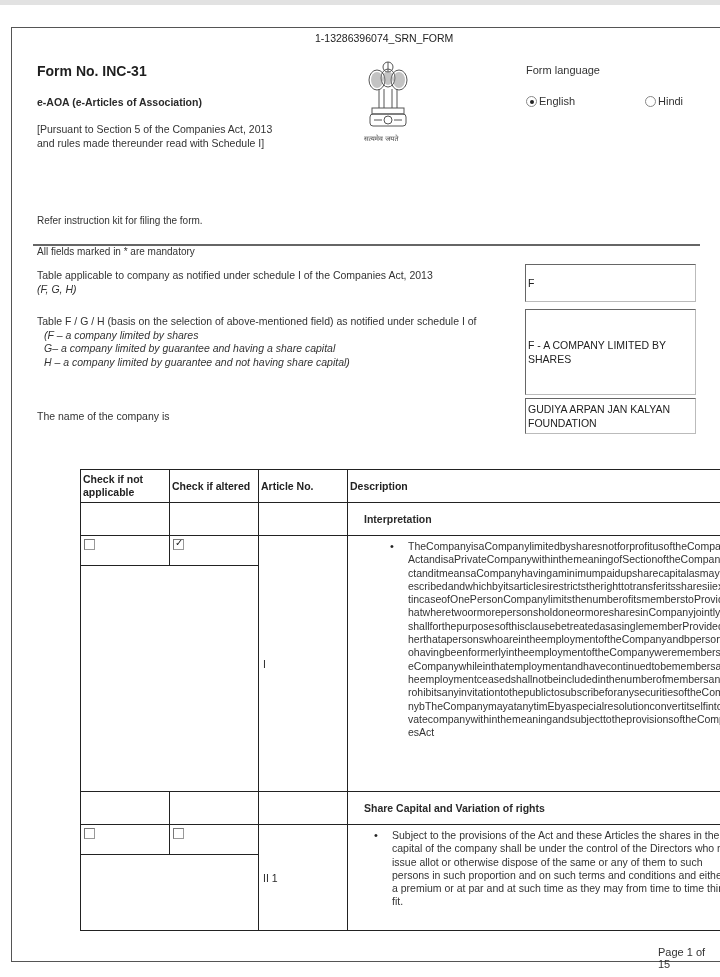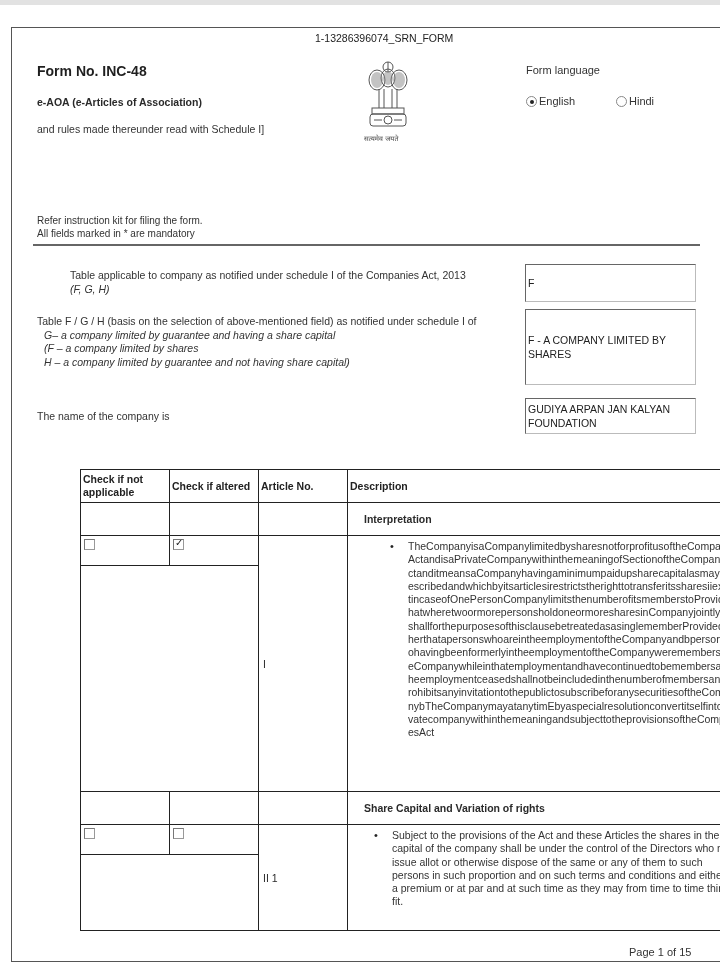--- a/index.html
+++ b/index.html
@@ -29,32 +29,33 @@
   table.art th { font-weight: bold; font-size: 10.5px; padding: 2px 2px; line-height: 13px; height: 33px; color: #222; }
   .cb { width: 11px; height: 11px; border: 1px solid #999; border-top-color: #777; border-left-color: #777; display: inline-block; position: relative; background: #fff; }
   .cb.on::after { content: "\2713"; position: absolute; left: 1px; top: -3px; font-size: 10px; color: #222; font-weight: bold; }
   .cbcell { height: 30px; padding: 3px 3px; vertical-align: top !important; }
   .section { font-weight: bold; padding-left: 16px; height: 33px; }
   .desc { padding: 4px 6px 6px 24px; vertical-align: top !important; }
   .desc ul { list-style: none; }
   .desc li { position: relative; padding-left: 20px; line-height: 13.3px; color: #333; }
   .desc li::before { content: "\2022"; position: absolute; left: 2px; top: 0; font-size: 11px; color: #222; }
   .artno { padding-left: 4px; }
-  .pageno { left: 629px; top: 946px; font-size: 11px; color: #333; }
+  .pageno { left: 658px; top: 946px; font-size: 11px; color: #333; }
 </style>
 </head>
 <body>
 
 <div class="top-strip"></div>
 <div class="page"></div>
 
 <div class="abs srn">1-13286396074_SRN_FORM</div>
-<div class="abs form-no">Form No. INC-48</div>
+<div class="abs form-no">Form No. INC-31</div>
 <div class="abs eaoa">e-AOA (e-Articles of Association)</div>
 <div class="abs pursuant">
+  <div>[Pursuant to Section 5 of the Companies Act, 2013</div>
   <div>and rules made thereunder read with Schedule I]</div>
 </div>
 
 <div class="abs emblem">
   <svg width="52" height="90" viewBox="0 0 52 90">
     <g fill="none" stroke="#555" stroke-width="1">
       <circle cx="26" cy="11" r="5"></circle>
       <path d="M26 6 L26 16"></path>
       <ellipse cx="15" cy="24" rx="8" ry="10"></ellipse>
       <ellipse cx="37" cy="24" rx="8" ry="10"></ellipse>
@@ -72,42 +73,42 @@
     </g>
   </svg>
   <div style="position:absolute;left:2px;top:78px;font-size:7px;color:#444;white-space:nowrap;font-family:'DejaVu Sans',sans-serif;">सत्यमेव जयते</div>
 </div>
 
 <div class="abs form-lang">Form language</div>
 <div class="abs radio-row" style="left:526px;">
   <span class="radio sel"></span>
   <span>English</span>
 </div>
-<div class="abs radio-row" style="left:616px;">
+<div class="abs radio-row" style="left:645px;">
   <span class="radio"></span>
   <span>Hindi</span>
 </div>
 
 <div class="abs note" style="top:176px;">Refer instruction kit for filing the form.</div>
-<div class="abs note" style="top:189px;text-align:right;">All fields marked in * are mandatory</div>
+<div class="abs note" style="top:207px;text-align:right;">All fields marked in * are mandatory</div>
 <div class="abs hr"></div>
 
-<div class="abs q" style="top:269px;margin-left:33px;">
+<div class="abs q" style="top:269px;">
   <div>Table applicable to company as notified under schedule I of the Companies Act, 2013</div>
   <div class="it">(F, G, H)</div>
 </div>
 <div class="abs field" style="top:264px;height:38px;">F</div>
 
 <div class="abs q" style="top:315px;width:490px;">
   <div style="white-space:nowrap;">Table F / G / H (basis on the selection of above-mentioned field) as notified under schedule I of</div>
+  <div class="it" style="padding-left:7px;">(F – a company limited by shares</div>
   <div class="it" style="padding-left:7px;">G– a company limited by guarantee and having a share capital</div>
-  <div class="it" style="padding-left:7px;">(F – a company limited by shares</div>
   <div class="it" style="padding-left:7px;">H – a company limited by guarantee and not having share capital)</div>
 </div>
-<div class="abs field" style="top:309px;height:76px;">F - A COMPANY LIMITED BY SHARES</div>
+<div class="abs field" style="top:309px;height:86px;">F - A COMPANY LIMITED BY SHARES</div>
 
 <div class="abs q" style="top:410px;">The name of the company is</div>
 <div class="abs field" style="top:398px;height:36px;">GUDIYA ARPAN JAN KALYAN FOUNDATION</div>
 
 <table class="art">
   <colgroup>
     <col style="width:89px">
       <col style="width:89px">
       <col style="width:89px">
       <col>

